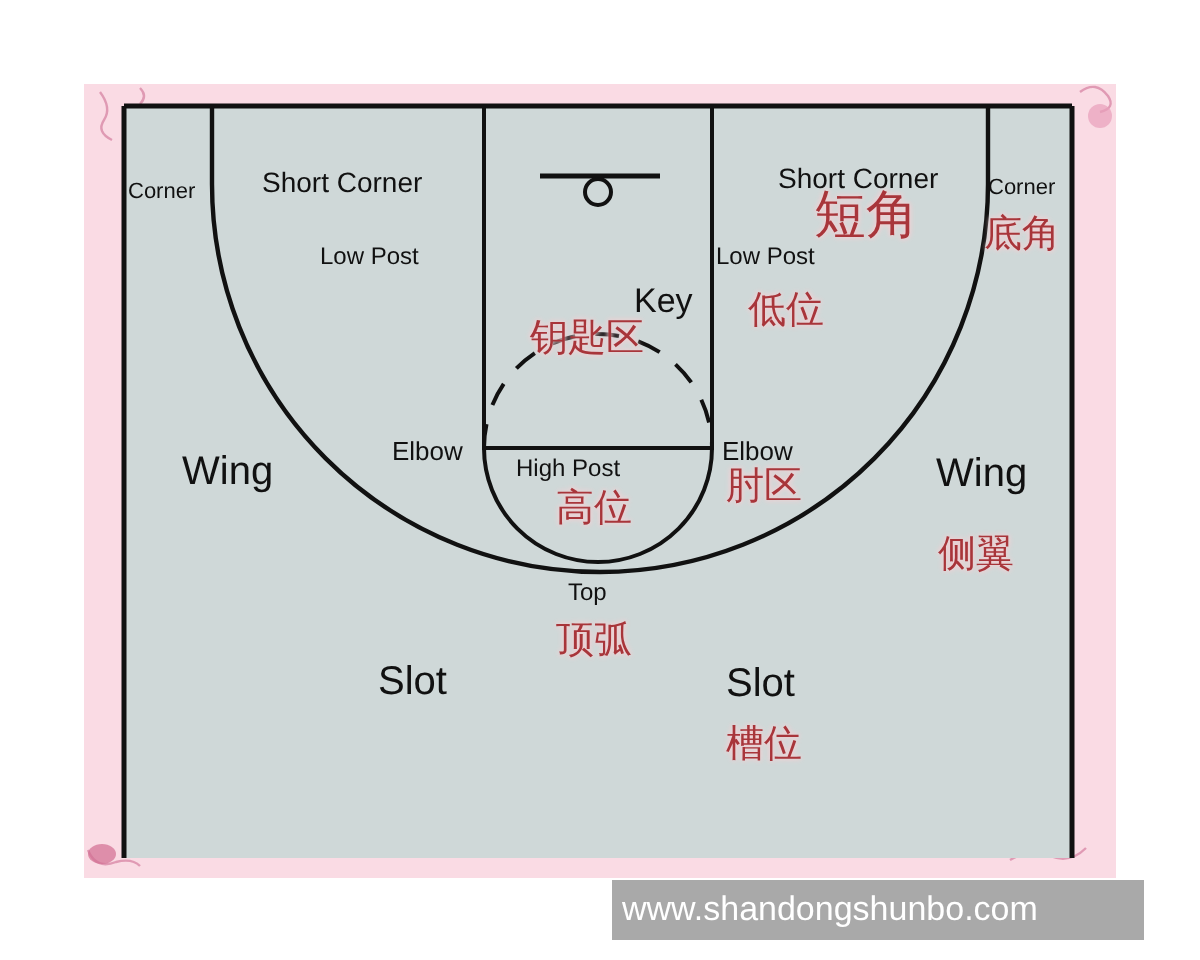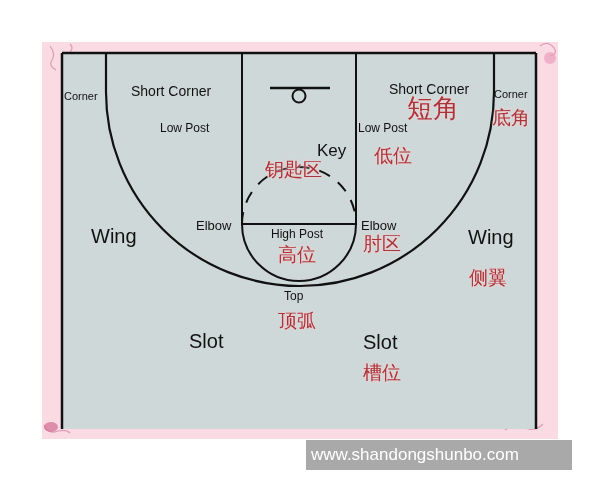--- a/index.html
+++ b/index.html
@@ -119,21 +119,21 @@
   <div class="lbl en-sm" style="left:389px;top:82px;font-size:14px;">Short Corner</div>
 
   <div class="lbl en-md" style="left:160px;top:122px;">Low Post</div>
   <div class="lbl en-md" style="left:358px;top:122px;">Low Post</div>
 
   <div class="lbl en-md" style="left:285px;top:142px;font-size:17px;margin-left:32px;">Key</div>
 
   <div class="lbl en-sm" style="left:196px;top:219px;font-size:13px;">Elbow</div>
   <div class="lbl en-sm" style="left:361px;top:219px;font-size:13px;">Elbow</div>
 
-  <div class="lbl en-md" style="left:271px;top:228px;text-align:right;">High Post</div>
+  <div class="lbl en-md" style="left:258px;top:228px;text-align:right;">High Post</div>
 
   <div class="lbl en-lg" style="left:91px;top:226px;">Wing</div>
   <div class="lbl en-lg" style="left:468px;top:227px;">Wing</div>
 
   <div class="lbl en-md" style="left:284px;top:290px;">Top</div>
 
   <div class="lbl en-lg" style="left:189px;top:331px;">Slot</div>
   <div class="lbl en-lg" style="left:363px;top:332px;">Slot</div>
 
   <div class="zh" style="left:492px;top:108px;font-size:19px;">底角</div>

